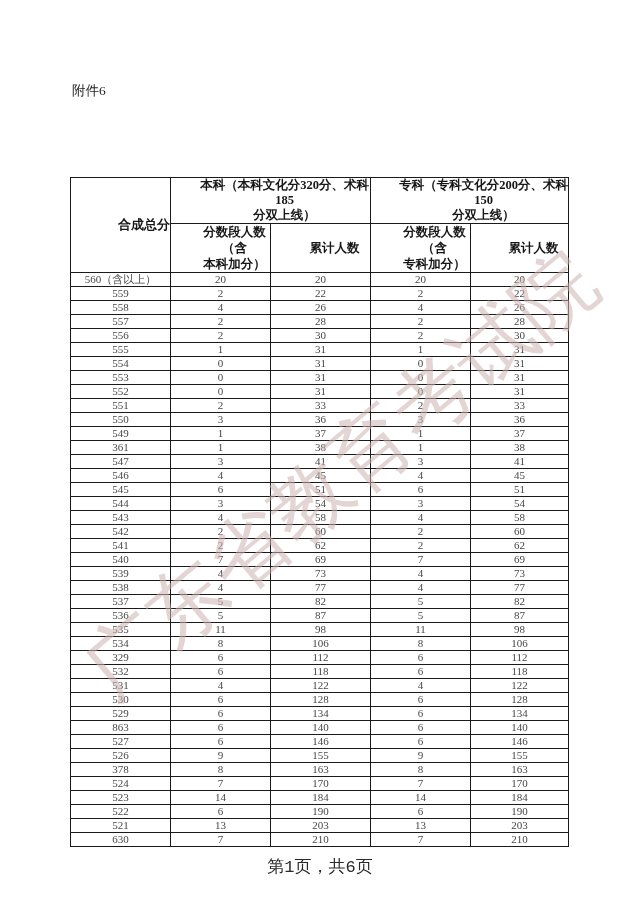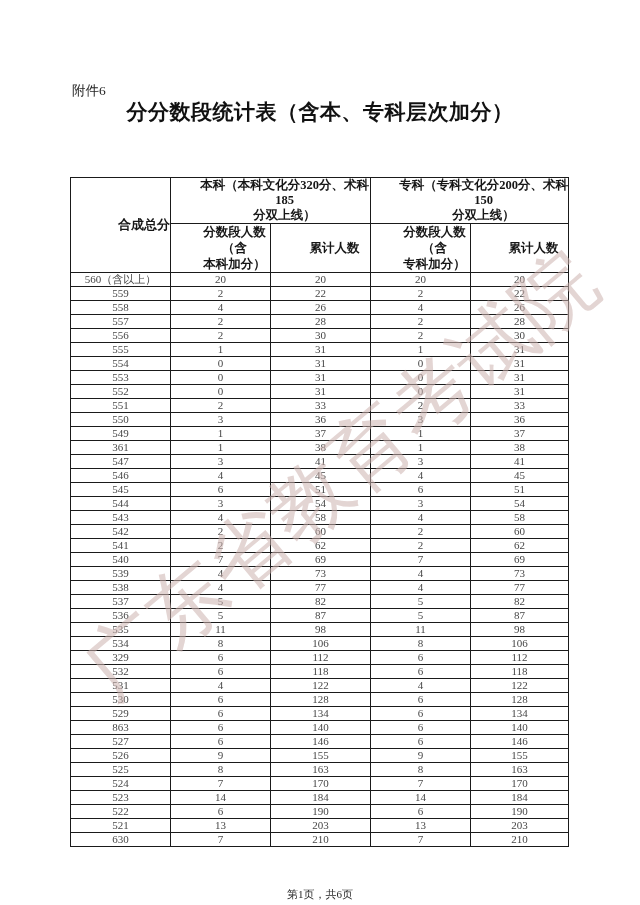--- a/index.html
+++ b/index.html
@@ -74,24 +74,23 @@
     line-height: 13px;
     color: #474747;
   }
   .score-table tbody td.score-cell { color: #474747; }
   .page-footer {
     position: absolute;
     top: 855px;
     left: 0;
     width: 100%;
     text-align: center;
-    font-size: 11px;
+    font-size: 17px;
     color: #2a2a2a;
-    font-family: Liberation Serif, serif;
-    margin-top: 32px;
+    font-family: Liberation Mono, monospace;
   }
   .watermark {
     position: absolute;
     left: -20px;
     top: 435px;
     width: 720px;
     text-align: center;
     font-size: 80px;
     line-height: 80px;
     letter-spacing: 0px;
@@ -105,21 +104,20 @@
   }
 </style>
 </head>
 <body>
 
 <div class="page">
 
   <div class="attachment-label">附件6</div>
 
   <div class="doc-title">
-    <div>分分数段统计表（含本、专科层次加分）</div>
   </div>
 
   <table class="score-table">
     <colgroup>
       <col style="width:100px">
       <col style="width:100px">
       <col style="width:100px">
       <col style="width:100px">
       <col style="width:98px">
     </colgroup>
@@ -380,21 +378,21 @@
           <td>146</td>
         </tr>
         <tr>
           <td class="score-cell">526</td>
           <td>9</td>
           <td>155</td>
           <td>9</td>
           <td>155</td>
         </tr>
         <tr>
-          <td class="score-cell">525</td>
+          <td class="score-cell">378</td>
           <td>8</td>
           <td>163</td>
           <td>8</td>
           <td>163</td>
         </tr>
         <tr>
           <td class="score-cell">524</td>
           <td>7</td>
           <td>170</td>
           <td>7</td>

